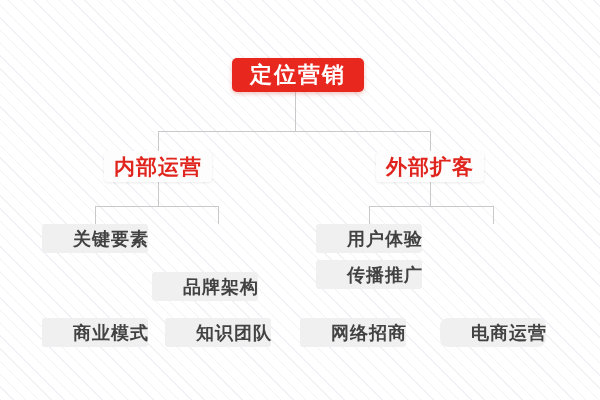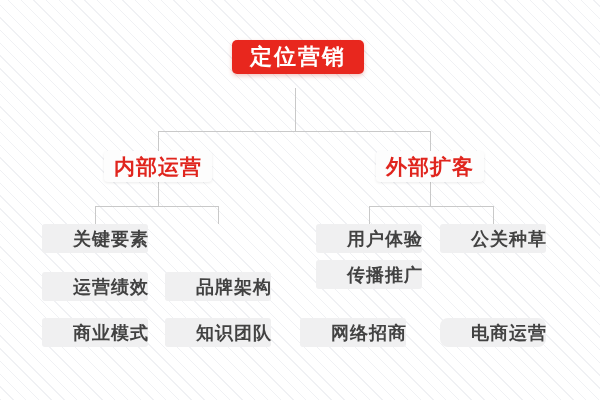--- a/index.html
+++ b/index.html
@@ -14,21 +14,21 @@
     position:relative;width:600px;height:400px;overflow:hidden;
     background:repeating-linear-gradient(45deg,
       var(--stripe) 0px, var(--stripe) 1px,
       transparent 1px, transparent 9px) var(--background);
   }
   .node{
     position:absolute;display:flex;align-items:center;justify-content:center;
     font-weight:bold;white-space:nowrap;box-sizing:border-box;
   }
   .root-node{
-    left:232px;top:40px;width:132px;height:34px;
+    left:232px;top:58px;width:132px;height:34px;
     background:var(--root-bg);color:var(--root-text);
     font-size:22px;letter-spacing:2px;border-radius:5px;
     box-shadow:0 2px 4px rgba(200,30,20,.25);
   }
   .branch-node{
     width:108px;height:31px;top:151px;
     background:var(--branch-bg);color:var(--branch-text);
     font-size:21px;letter-spacing:1px;border-radius:4px;
     box-shadow:0 1px 3px rgba(0,0,0,.08);
   }
@@ -62,24 +62,22 @@
   <div class="line h" style="left:369px;top:206px;width:125px;"></div>
   <div class="line v" style="left:369px;top:206px;height:18px;"></div>
   <div class="line v" style="left:493px;top:206px;height:18px;"></div>
 
   <div class="node root-node">定位营销</div>
 
   <div class="node branch-node branch-left">内部运营</div>
   <div class="node branch-node branch-right">外部扩客</div>
 
   <div class="node leaf-node" style="left:42px;top:224px;">关键要素</div>
-  <div class="node leaf-node" style="left:42px;top:272px;">运营绩效</div>
-  <div class="node leaf-node" style="left:165px;top:272px;">品牌架构</div>
+  <div class="node leaf-node" style="left:152px;top:272px;">品牌架构</div>
   <div class="node leaf-node" style="left:42px;top:318px;">商业模式</div>
   <div class="node leaf-node" style="left:165px;top:318px;">知识团队</div>
 
   <div class="node leaf-node" style="left:316px;top:224px;">用户体验</div>
-  <div class="node leaf-node" style="left:440px;top:224px;">公关种草</div>
   <div class="node leaf-node" style="left:316px;top:260px;">传播推广</div>
   <div class="node leaf-node" style="left:300px;top:318px;">网络招商</div>
   <div class="node leaf-node" style="left:440px;top:318px;border-radius:8px;">电商运营</div>
 
 </div>
 
 </body></html>

